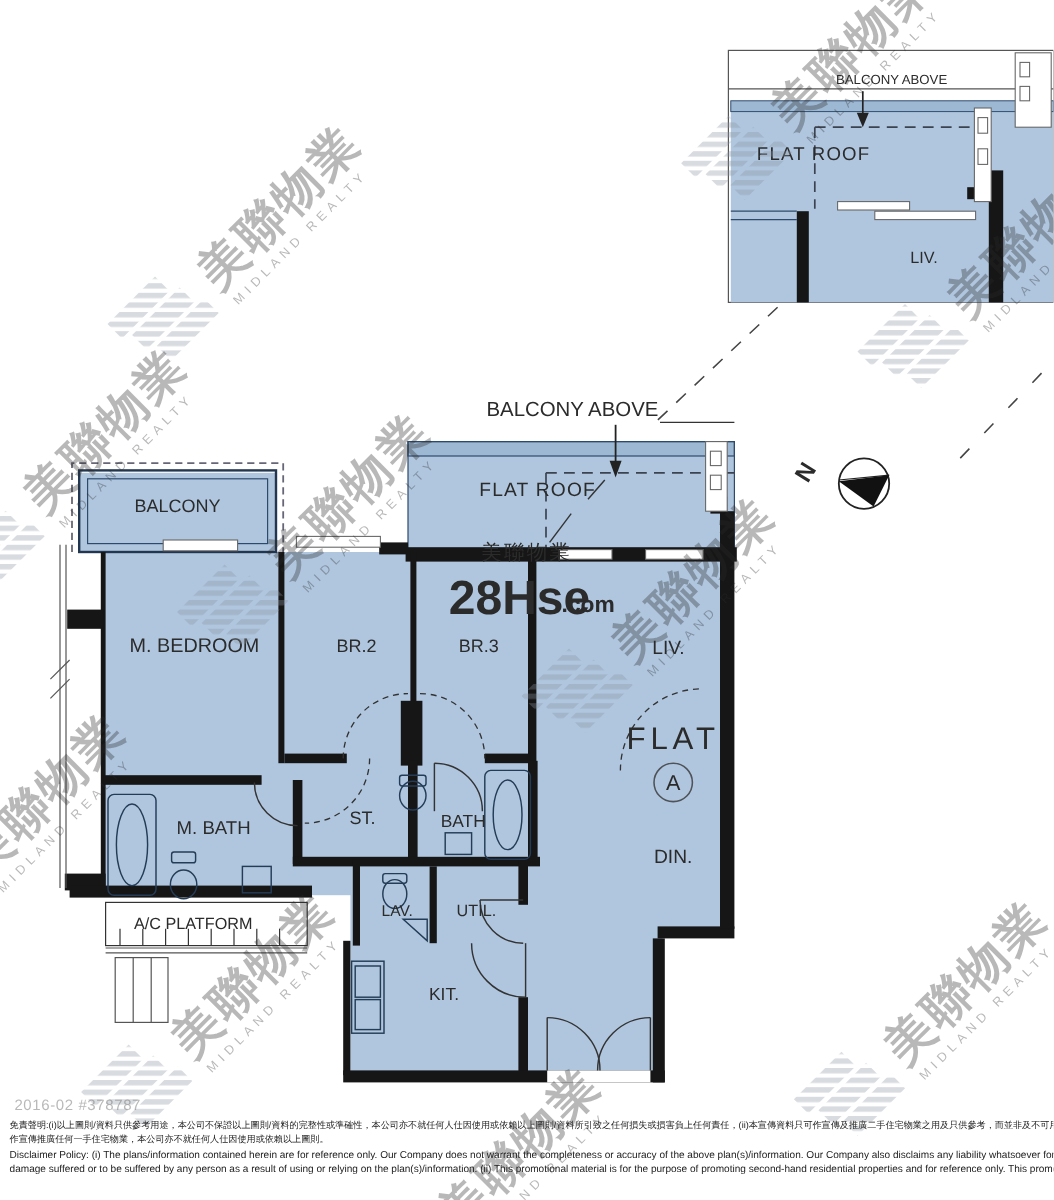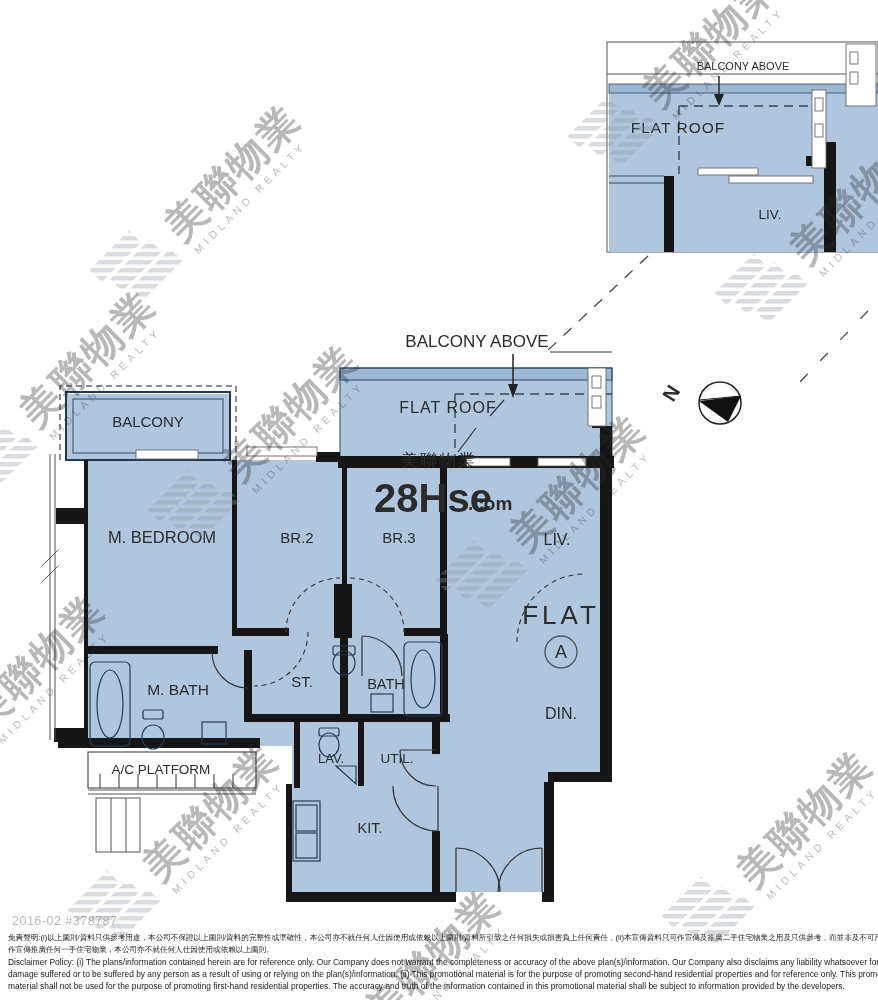--- a/index.html
+++ b/index.html
@@ -270,17 +270,16 @@
     <text x="374" y="512" font-size="40" font-weight="bold" fill="rgba(255,255,255,0.82)">28Hse</text>
     <text x="468" y="510" font-size="19" font-weight="bold" fill="rgba(255,255,255,0.75)">.com</text>
   </g>
 </svg>
 
 <div id="disclaimer">
   <div class="cn">免責聲明:(i)以上圖則/資料只供參考用途，本公司不保證以上圖則/資料的完整性或準確性，本公司亦不就任何人仕因使用或依賴以上圖則/資料所引致之任何損失或損害負上任何責任，(ii)本宣傳資料只可作宣傳及推廣二手住宅物業之用及只供參考，而並非及不可用</div>
   <div class="cn">作宣傳推廣任何一手住宅物業，本公司亦不就任何人仕因使用或依賴以上圖則。</div>
   <div class="en">Disclaimer Policy: (i) The plans/information contained herein are for reference only. Our Company does not warrant the completeness or accuracy of the above plan(s)/information. Our Company also disclaims any liability whatsoever for any loss or</div>
   <div class="en">damage suffered or to be suffered by any person as a result of using or relying on the plan(s)/information. (ii) This promotional material is for the purpose of promoting second-hand residential properties and for reference only. This promotional</div>
-  <div class="en">material shall not be used for the purpose of promoting first-hand residential properties. The accuracy and truth of the information contained in this promotional material shall be subject to information provided by the developers.</div>
 </div>
 <div id="ref-code">2016-02 #378787</div>
 
 </div>
 
 </body></html>

